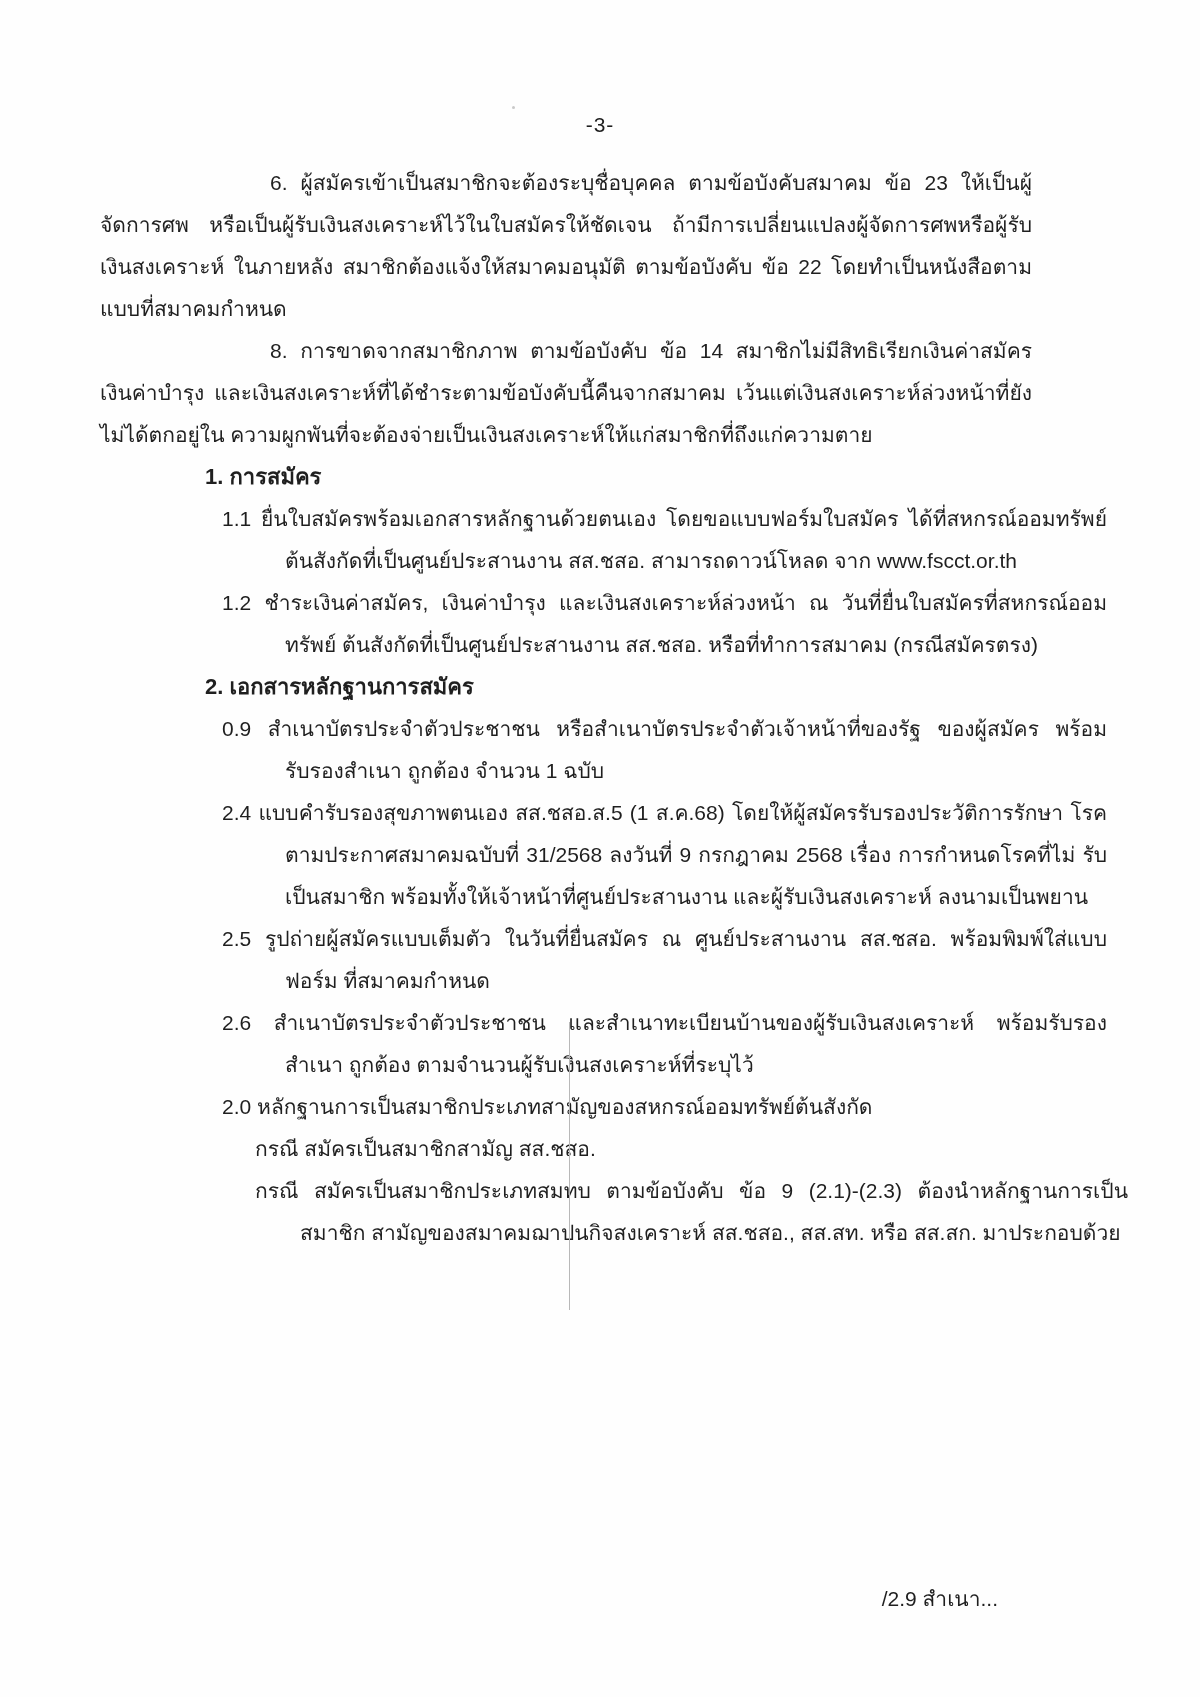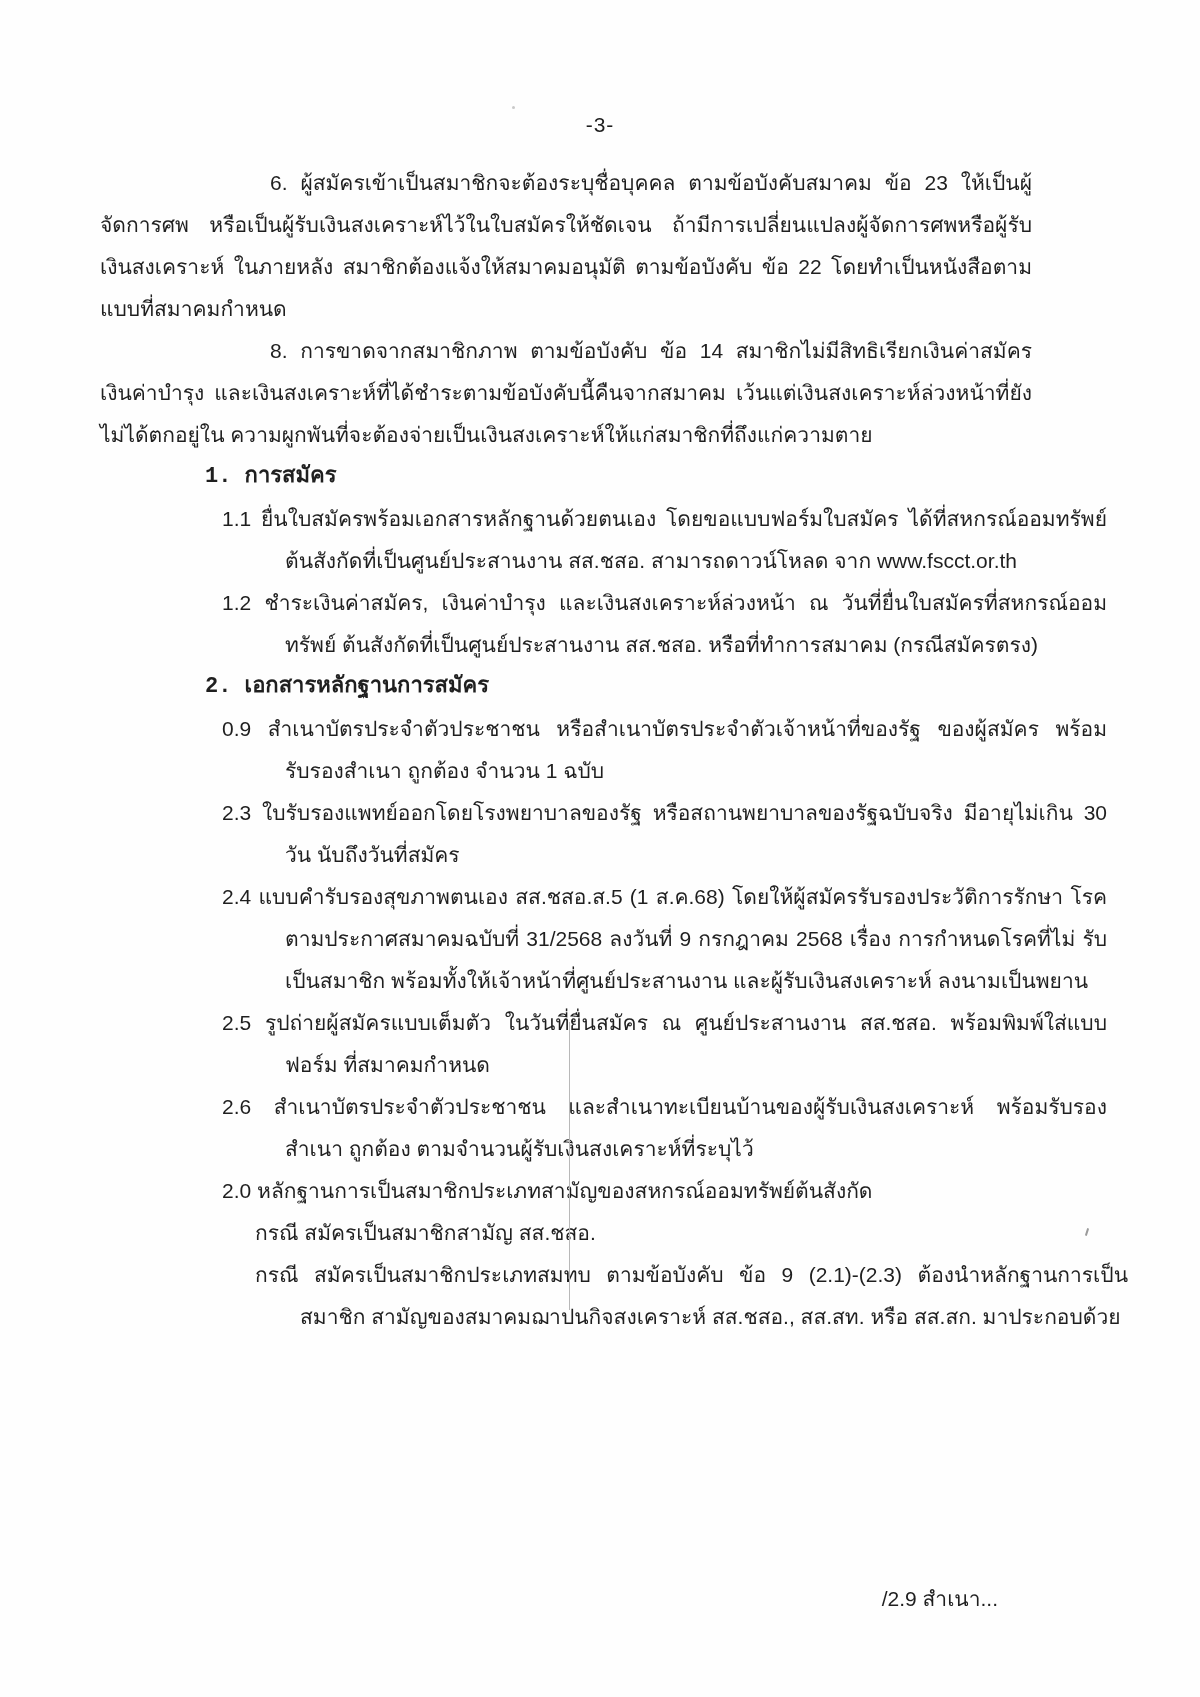--- a/index.html
+++ b/index.html
@@ -35,21 +35,20 @@
   .section-heading {
     margin-top: 14px;
     margin-left: 100px;
     font-weight: 700;
     font-size: 22px;
   }
   .section-title {
     margin-left: 205px;
     font-weight: 700;
     font-size: 22px;
-    font-family: Liberation Mono, monospace;
   }
   .item {
     margin-left: 285px;
     margin-right: 93px;
     text-indent: -63px;
     text-align: justify;
   }
   .item .num { display: inline; }
   .subnote {
     margin-left: 300px;
@@ -118,24 +117,20 @@
       <span>ชำระเงินค่าสมัคร, เงินค่าบำรุง และเงินสงเคราะห์ล่วงหน้า ณ วันที่ยื่นใบสมัครที่สหกรณ์ออมทรัพย์ ต้นสังกัดที่เป็นศูนย์ประสานงาน สส.ชสอ. หรือที่ทำการสมาคม (กรณีสมัครตรง)</span>
     </div>
 
     <div class="section-title">2. เอกสารหลักฐานการสมัคร</div>
 
     <div class="item">
       <span class="num">0.9</span>
       <span>สำเนาบัตรประจำตัวประชาชน หรือสำเนาบัตรประจำตัวเจ้าหน้าที่ของรัฐ ของผู้สมัคร พร้อมรับรองสำเนา ถูกต้อง จำนวน 1 ฉบับ</span>
     </div>
     <div class="item">
-      <span class="num">2.3</span>
-      <span>ใบรับรองแพทย์ออกโดยโรงพยาบาลของรัฐ หรือสถานพยาบาลของรัฐฉบับจริง มีอายุไม่เกิน 30 วัน นับถึงวันที่สมัคร</span>
-    </div>
-    <div class="item">
       <span class="num">2.4</span>
       <span>แบบคำรับรองสุขภาพตนเอง สส.ชสอ.ส.5 (1 ส.ค.68) โดยให้ผู้สมัครรับรองประวัติการรักษา โรคตามประกาศสมาคมฉบับที่ 31/2568 ลงวันที่ 9 กรกฎาคม 2568 เรื่อง การกำหนดโรคที่ไม่ รับเป็นสมาชิก พร้อมทั้งให้เจ้าหน้าที่ศูนย์ประสานงาน และผู้รับเงินสงเคราะห์ ลงนามเป็นพยาน</span>
     </div>
     <div class="item">
       <span class="num">2.5</span>
       <span>รูปถ่ายผู้สมัครแบบเต็มตัว ในวันที่ยื่นสมัคร ณ ศูนย์ประสานงาน สส.ชสอ. พร้อมพิมพ์ใส่แบบฟอร์ม ที่สมาคมกำหนด</span>
     </div>
     <div class="item">
       <span class="num">2.6</span>
       <span>สำเนาบัตรประจำตัวประชาชน และสำเนาทะเบียนบ้านของผู้รับเงินสงเคราะห์ พร้อมรับรองสำเนา ถูกต้อง ตามจำนวนผู้รับเงินสงเคราะห์ที่ระบุไว้</span>

